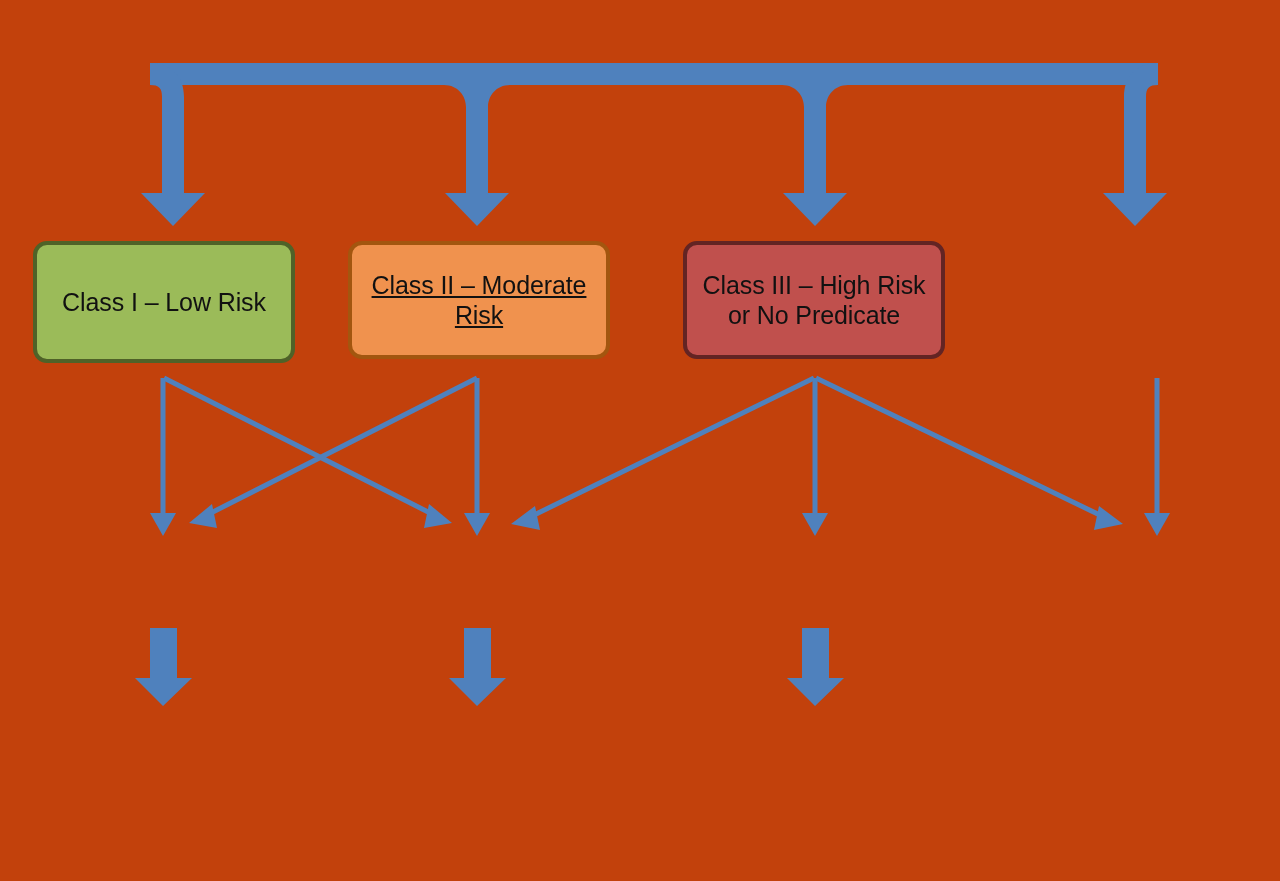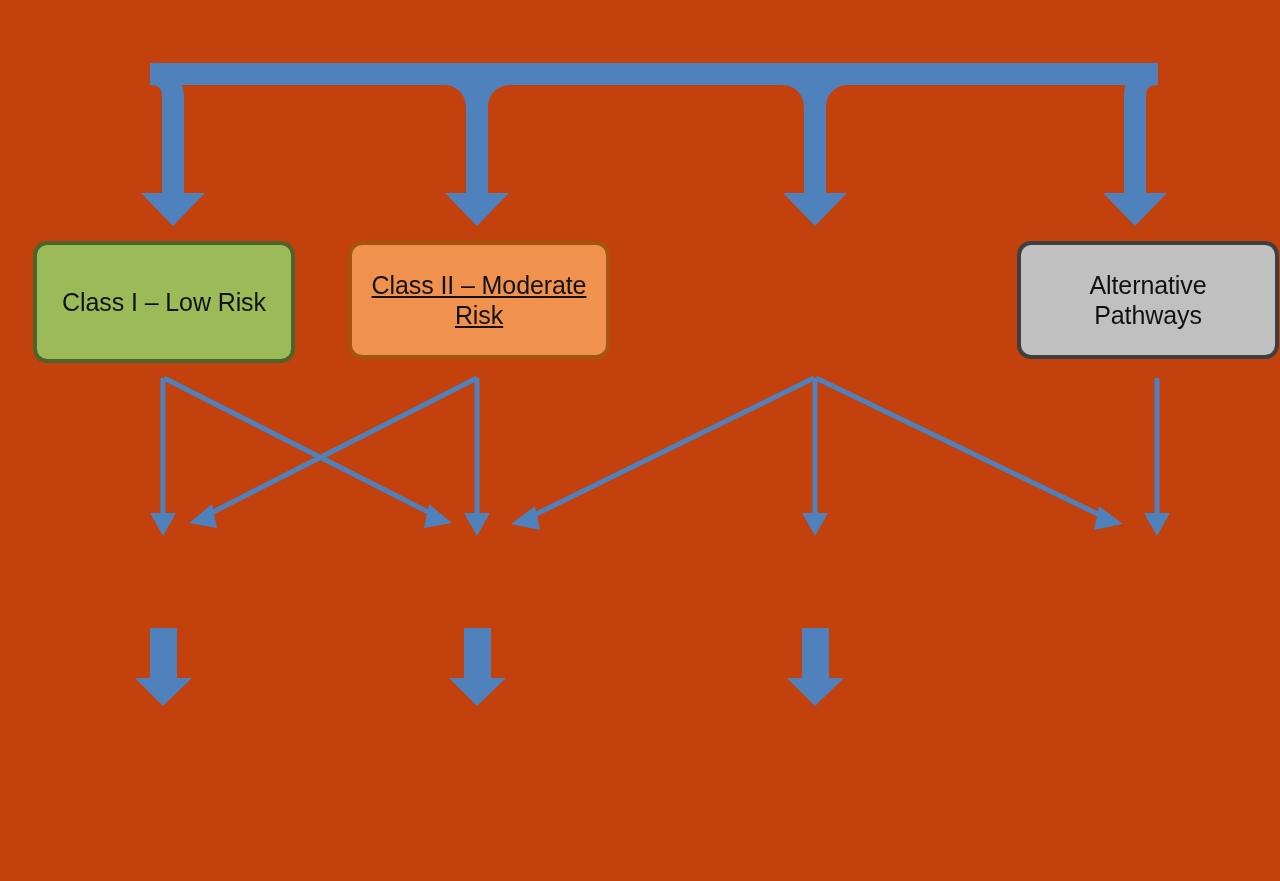--- a/index.html
+++ b/index.html
@@ -161,19 +161,19 @@
 
   <div class="node" id="node-class-1" style="background: rgb(155, 187, 89); border-color: rgb(79, 98, 40); color: rgb(17, 17, 17);">
     <span class="node-label">Class I – Low Risk</span>
   </div>
 
   <div class="node" id="node-class-2" style="background: rgb(240, 146, 78); border-color: rgb(163, 86, 15); color: rgb(17, 17, 17); text-decoration: underline;">
     <span class="node-label">Class II – Moderate
 Risk</span>
   </div>
 
+  <div class="node" id="node-class-3" style="background: rgb(192, 80, 77); border-color: rgb(99, 36, 35); color: rgb(17, 17, 17);">
+    <span class="node-label">Class III – High Risk
+or No Predicate</span>
+  </div>
 
-  <div class="node" id="node-alternative" style="background: rgb(192, 192, 192); border-color: rgb(63, 63, 63); color: rgb(17, 17, 17);">
-    <span class="node-label">Alternative
-Pathways</span>
-  </div>
 
 </div>
 
 </body></html>

